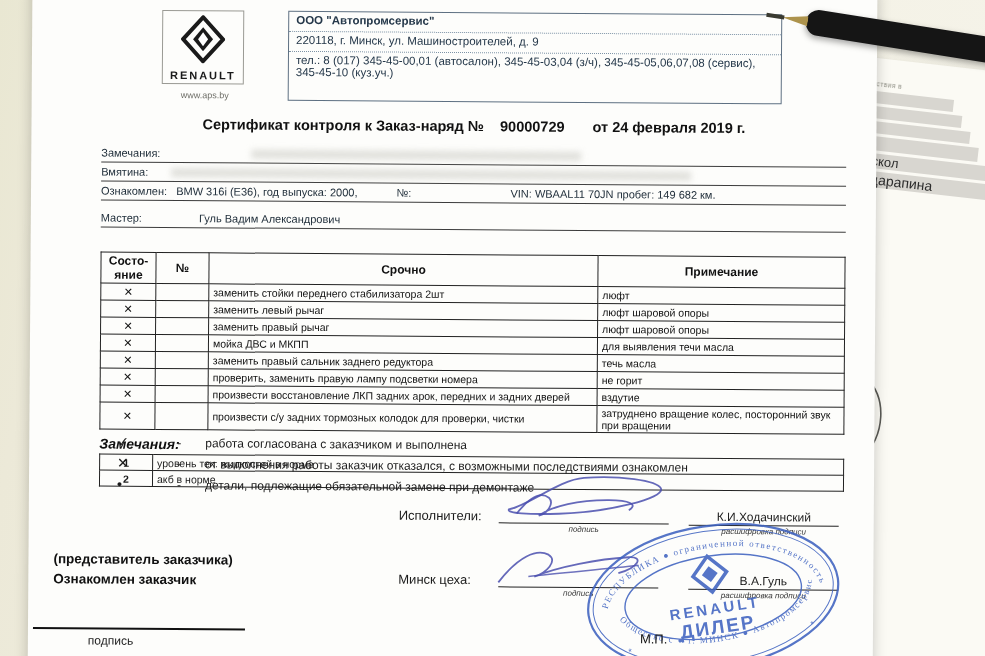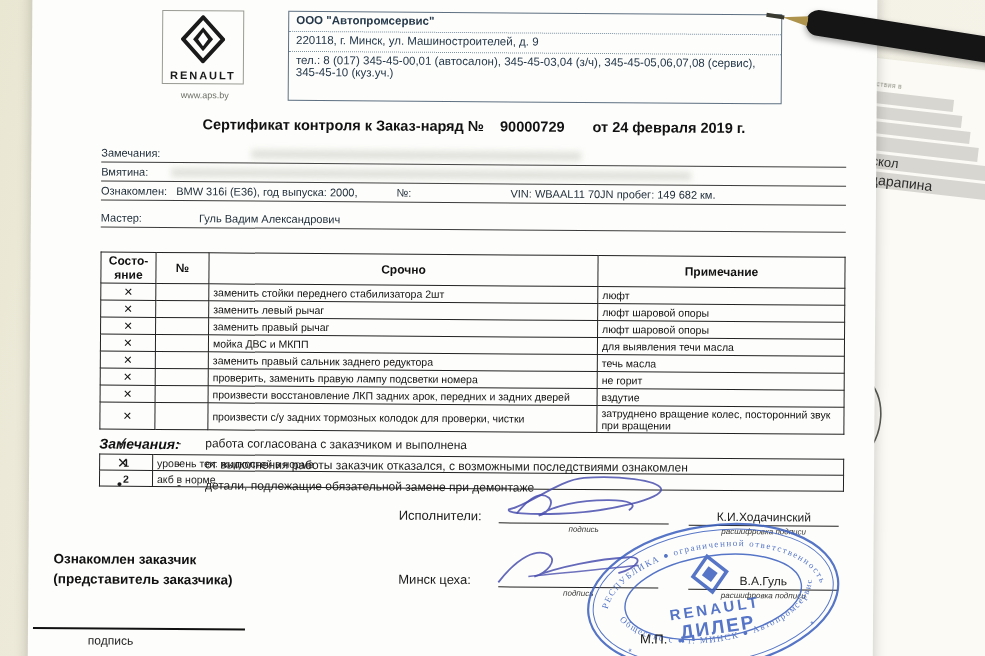--- a/index.html
+++ b/index.html
@@ -309,22 +309,22 @@
       <div class="sig-line"></div>
       <div class="cap">подпись</div>
     </div>
     <div class="sig-area" style="left:660px;top:586px;width:150px;">
       <div class="sig-name">В.А.Гуль</div>
       <div class="sig-line"></div>
       <div class="cap">расшифровка подписи</div>
     </div>
 
     <div class="ack">
+      <div>(представитель заказчика)</div>
       <div>Ознакомлен заказчик</div>
-      <div>(представитель заказчика)</div>
     </div>
     <div class="ack-line"></div>
     <div class="ack-cap">подпись</div>
 
     <svg class="stamp" viewBox="0 0 260 150">
       <defs>
         <path id="arcTop" d="M 22,82 A 108,56 0 0 1 238,82" fill="none"></path>
         <path id="arcBot" d="M 30,70 A 100,50 0 0 0 230,70" fill="none"></path>
       </defs>
       <ellipse cx="130" cy="75" rx="126" ry="71" fill="none" stroke="#3f63c0" stroke-width="2.2"></ellipse>

